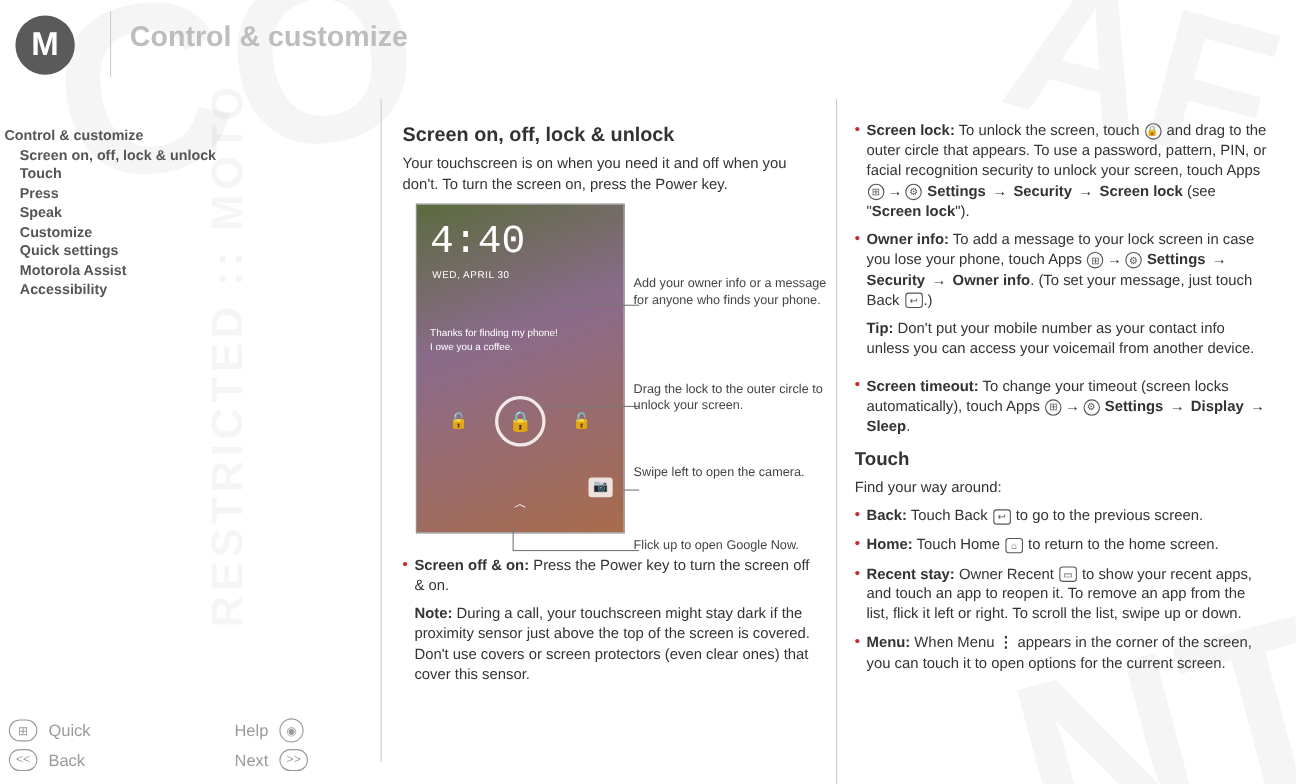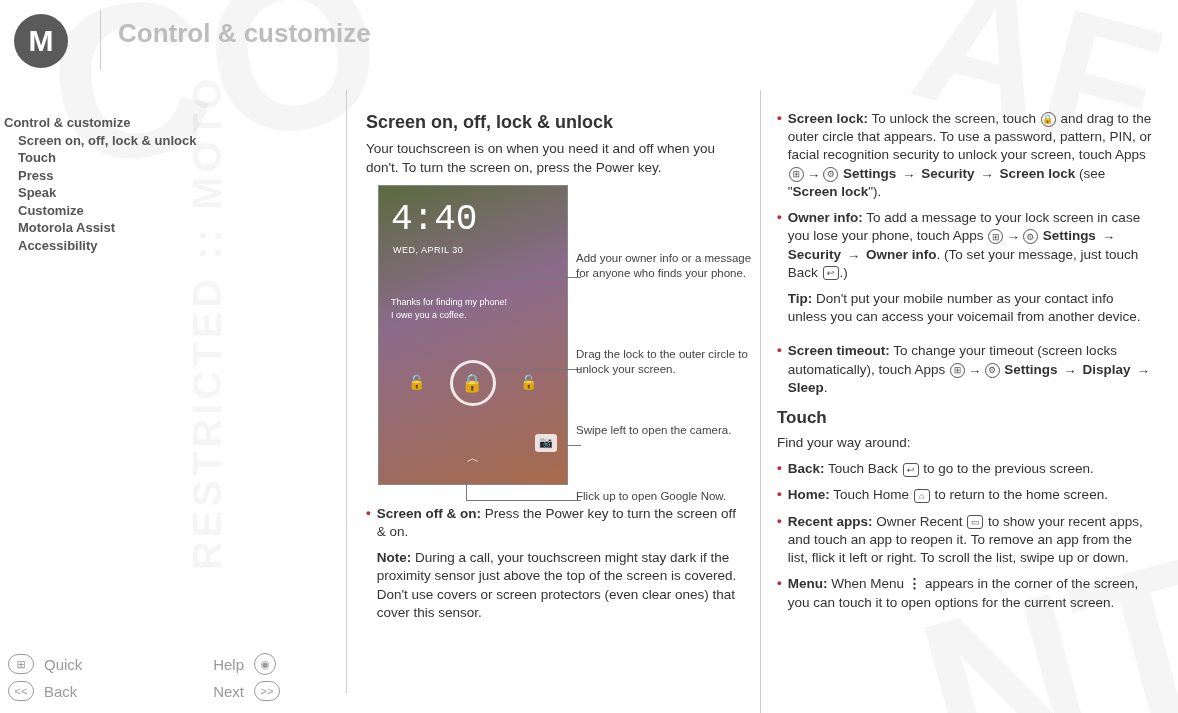--- a/index.html
+++ b/index.html
@@ -155,20 +155,21 @@
 <div class="title-rule"></div>
 <div class="title">Control &amp; customize</div>
 
 <div class="toc">
   <div>Control &amp; customize</div>
   <div class="sub">Screen on, off, lock &amp; unlock</div>
   <div class="sub">Touch</div>
   <div class="sub">Press</div>
   <div class="sub">Speak</div>
   <div class="sub">Customize</div>
+  <div class="sub">Quick settings</div>
   <div class="sub">Motorola Assist</div>
   <div class="sub">Accessibility</div>
 </div>
 
 <div class="bottom-nav">
   <div class="row">
     <span class="nav-btn">⊞</span>
     <span class="nav-label">Quick</span>
     <span class="nav-label r">Help</span>
     <span class="nav-btn round">◉</span>
@@ -261,21 +262,21 @@
         <div class="bt"><span class="b">Back:</span><span> Touch Back </span><span class="inline-icon">↩</span><span> to go to the previous screen.</span></div>
       </div>
 
     <div class="bul">
         <span class="dot">•</span>
         <div class="bt"><span class="b">Home:</span><span> Touch Home </span><span class="inline-icon">⌂</span><span> to return to the home screen.</span></div>
       </div>
 
     <div class="bul">
         <span class="dot">•</span>
-        <div class="bt"><span class="b">Recent apps:</span><span> Owner Recent </span><span class="inline-icon">▭</span><span> to show your recent apps, and touch an app to reopen it. To remove an app from the list, flick it left or right. To scroll the list, swipe up or down.</span></div>
+        <div class="bt"><span class="b">Recent stay:</span><span> Owner Recent </span><span class="inline-icon">▭</span><span> to show your recent apps, and touch an app to reopen it. To remove an app from the list, flick it left or right. To scroll the list, swipe up or down.</span></div>
       </div>
 
     <div class="bul">
         <span class="dot">•</span>
         <div class="bt"><span class="b">Menu:</span><span> When Menu </span><span style="font-weight:bold;">⋮</span><span> appears in the corner of the screen, you can touch it to open options for the current screen.</span></div>
       </div>
   </div>
 </div>
 
 </body></html>

